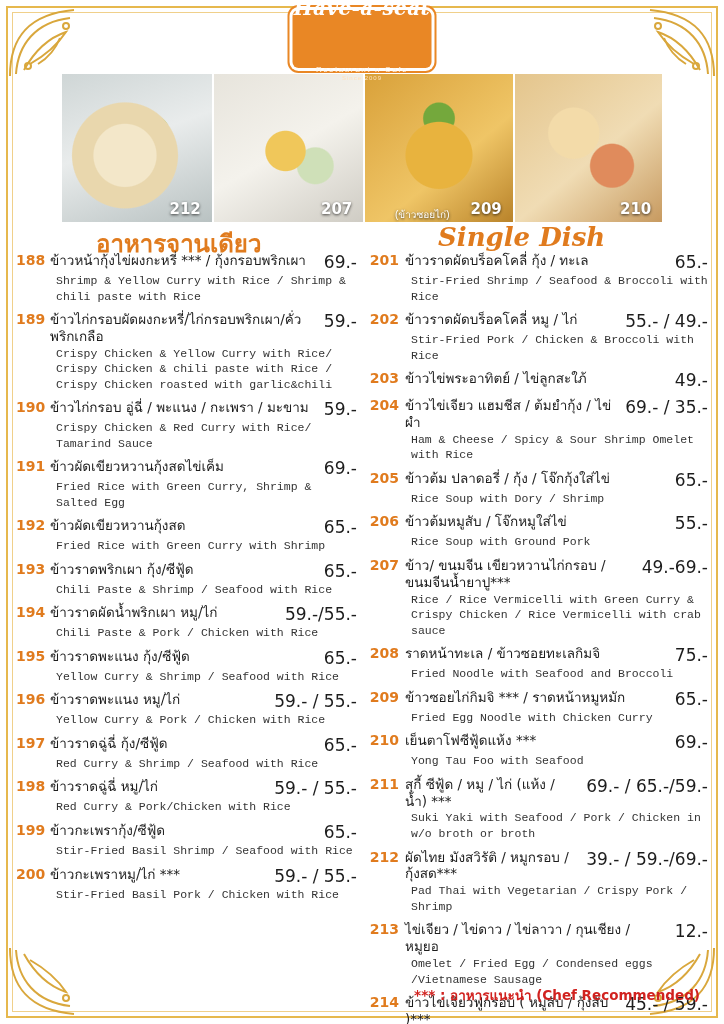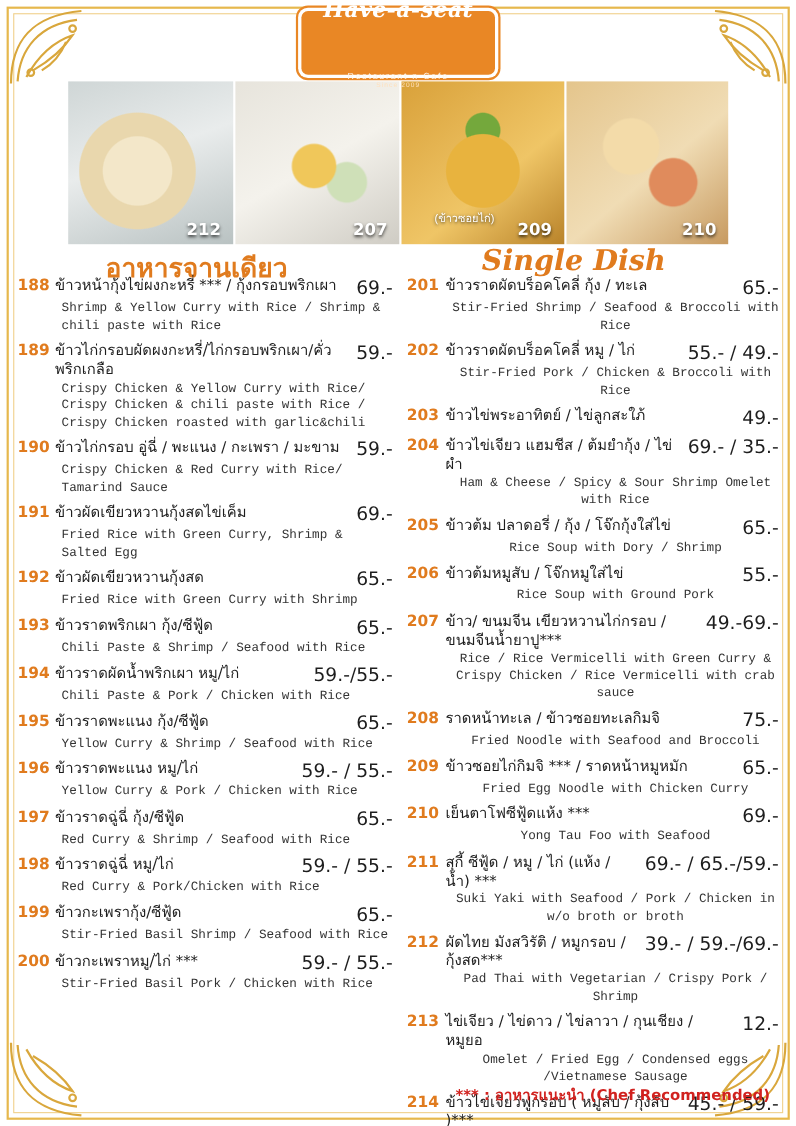--- a/index.html
+++ b/index.html
@@ -28,21 +28,21 @@
   }
   .corner svg{ width:100%; height:100%; display:block; }
   .corner.tl{ top:4px; left:4px; }
   .corner.tr{ top:4px; right:4px; transform:scaleX(-1); }
   .corner.bl{ bottom:4px; left:4px; transform:scaleY(-1); }
   .corner.br{ bottom:4px; right:4px; transform:scale(-1,-1); }
 
   
   .logo-wrap{
     position:absolute; top:10px; left:50%; transform:translateX(-50%);
-    width:176px; height:58px;
+    width:139px; height:58px;
     background:#e98725;
     border-radius:6px;
     display:flex; flex-direction:column; align-items:center; justify-content:center;
     box-shadow:0 0 0 3px #fff, 0 0 0 5px #e98725;
     z-index:4;
   }
   .logo-title{
     color:#ffffff; font-family:"DejaVu Serif", serif; font-style:italic;
     font-size:20px; font-weight:bold; letter-spacing:.4px; line-height:1;
   }
@@ -54,21 +54,21 @@
   .photos{
     position:absolute; top:74px; left:62px; width:600px; height:148px;
     display:flex; gap:2px; z-index:2;
   }
   .photo{ position:relative; overflow:hidden; }
   .photo .num{
     position:absolute; right:8px; bottom:4px; color:#ffffff;
     font-size:15px; font-weight:bold; text-shadow:0 1px 3px rgba(0,0,0,.7);
   }
   .photo .tag{
-    position:absolute; left:6px; bottom:16px; color:#ffffff;
+    position:absolute; left:6px; bottom:0; color:#ffffff;
     font-size:10px; text-shadow:0 1px 3px rgba(0,0,0,.8);padding-left:24px;
   }
   .p1{ width:150px; background:
       radial-gradient(circle at 42% 55%, #f3e7c9 0 26%, #e9d7ad 27% 44%, transparent 45%),
       radial-gradient(circle at 62% 38%, #8fbf4e 0 10%, transparent 11%),
       linear-gradient(160deg,#cfd6d6 0%,#e9ecec 45%,#b9c2c2 100%);
   }
   .p2{ width:150px; background:
       radial-gradient(circle at 48% 52%, #f0c75a 0 18%, transparent 19%),
       radial-gradient(circle at 68% 62%, #cfe0b8 0 13%, transparent 14%),
@@ -118,21 +118,21 @@
   .price{
     flex:0 0 auto; color:#1d1d1d; font-size:17px; padding-left:8px;
     font-family:"DejaVu Sans", sans-serif; white-space:nowrap;
   }
   .desc{
     color:#333333; font-size:11.5px; line-height:1.35;
     margin-left:40px; margin-top:1px;
     font-family:Liberation Mono, monospace;
   }
   .col.right .num{ width:38px; flex:0 0 38px; }
-  .col.right .desc{ margin-left:44px;text-align:center; }
+  .col.right .desc{ margin-left:44px; }
 
   .footnote{
     position:absolute; right:24px; bottom:18px;
     color:#d1221f; font-weight:bold; font-size:13.5px;
     font-family:"DejaVu Sans", sans-serif;
   }
 </style>
 </head>
 <body>
 

